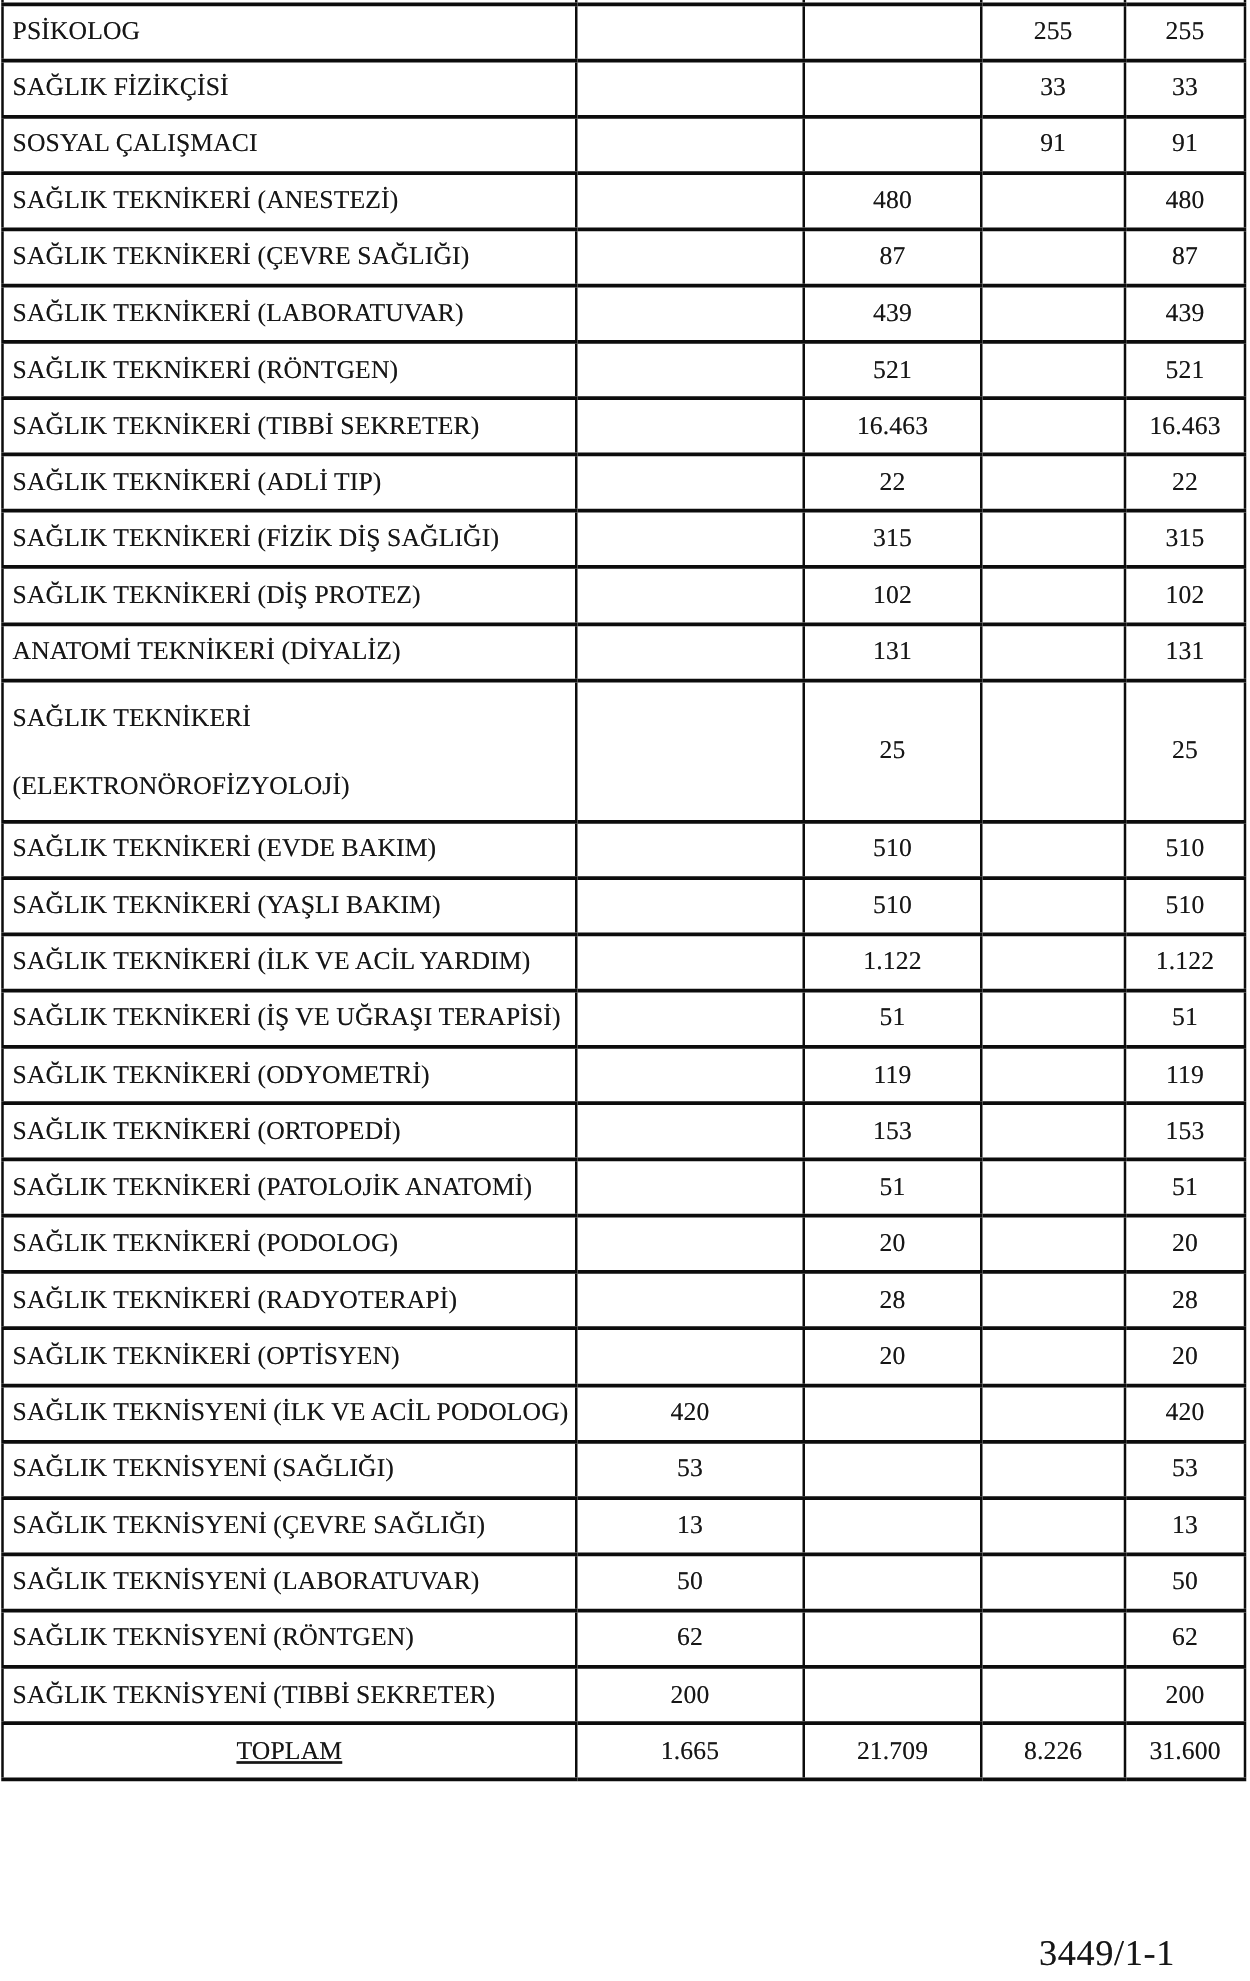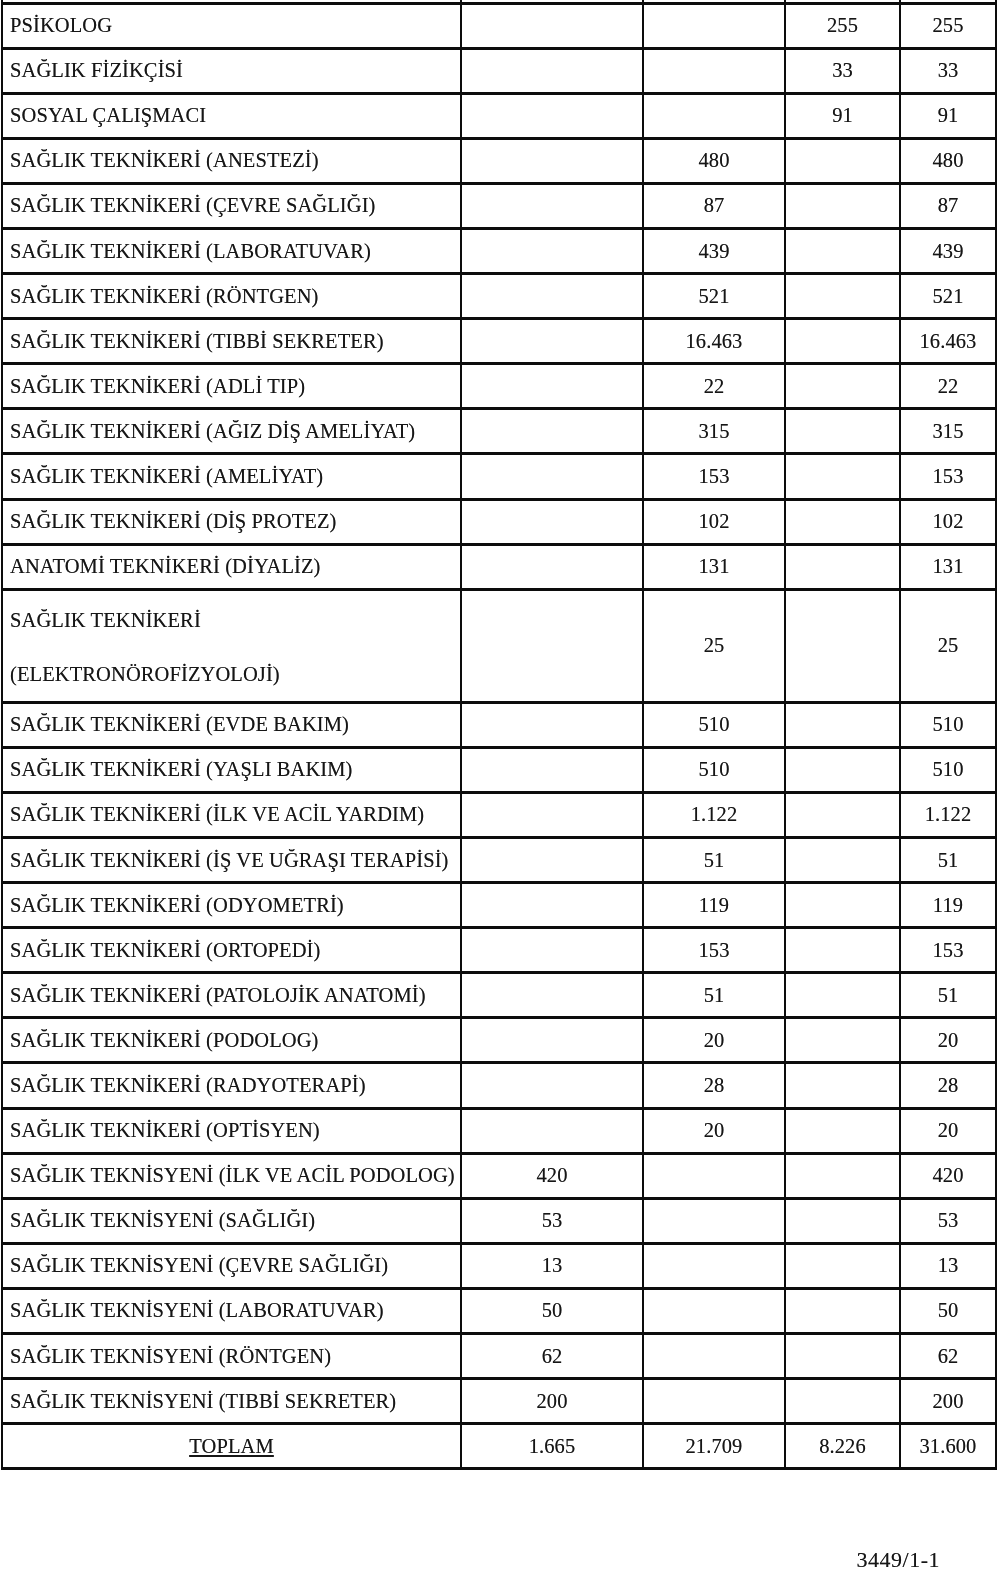--- a/index.html
+++ b/index.html
@@ -42,21 +42,21 @@
   tr.total .label-cell { text-align: center; padding-left: 0; text-decoration: underline; }
   tr.tall .label-cell {
     white-space: pre-line;
     line-height: 54px;
     padding-top: 2px;
   }
   .doc-ref {
     position: absolute;
     top: 1547px;
     right: 60px;
-    font-size: 22px;
+    font-size: 29px;
     letter-spacing: 0.5px;
     text-shadow: 0 0 0.5px rgba(20,20,20,0.55);
   }
 </style>
 </head>
 <body>
 
 <div class="page">
   <table class="staffing">
     <colgroup>
@@ -131,32 +131,25 @@
           <td class="num-cell">16.463</td>
         </tr>
         <tr class="data-row">
           <td class="label-cell">SAĞLIK TEKNİKERİ (ADLİ TIP)</td>
           <td class="num-cell"></td>
           <td class="num-cell">22</td>
           <td class="num-cell"></td>
           <td class="num-cell">22</td>
         </tr>
         <tr class="data-row">
-          <td class="label-cell">SAĞLIK TEKNİKERİ (AĞIZ DİŞ AMELİYAT)</td>
+          <td class="label-cell">SAĞLIK TEKNİKERİ (FİZİK DİŞ SAĞLIĞI)</td>
           <td class="num-cell"></td>
           <td class="num-cell">315</td>
           <td class="num-cell"></td>
           <td class="num-cell">315</td>
-        </tr>
-        <tr class="data-row">
-          <td class="label-cell">SAĞLIK TEKNİKERİ (AMELİYAT)</td>
-          <td class="num-cell"></td>
-          <td class="num-cell">153</td>
-          <td class="num-cell"></td>
-          <td class="num-cell">153</td>
         </tr>
         <tr class="data-row">
           <td class="label-cell">SAĞLIK TEKNİKERİ (DİŞ PROTEZ)</td>
           <td class="num-cell"></td>
           <td class="num-cell">102</td>
           <td class="num-cell"></td>
           <td class="num-cell">102</td>
         </tr>
         <tr class="data-row">
           <td class="label-cell">ANATOMİ TEKNİKERİ (DİYALİZ)</td>

